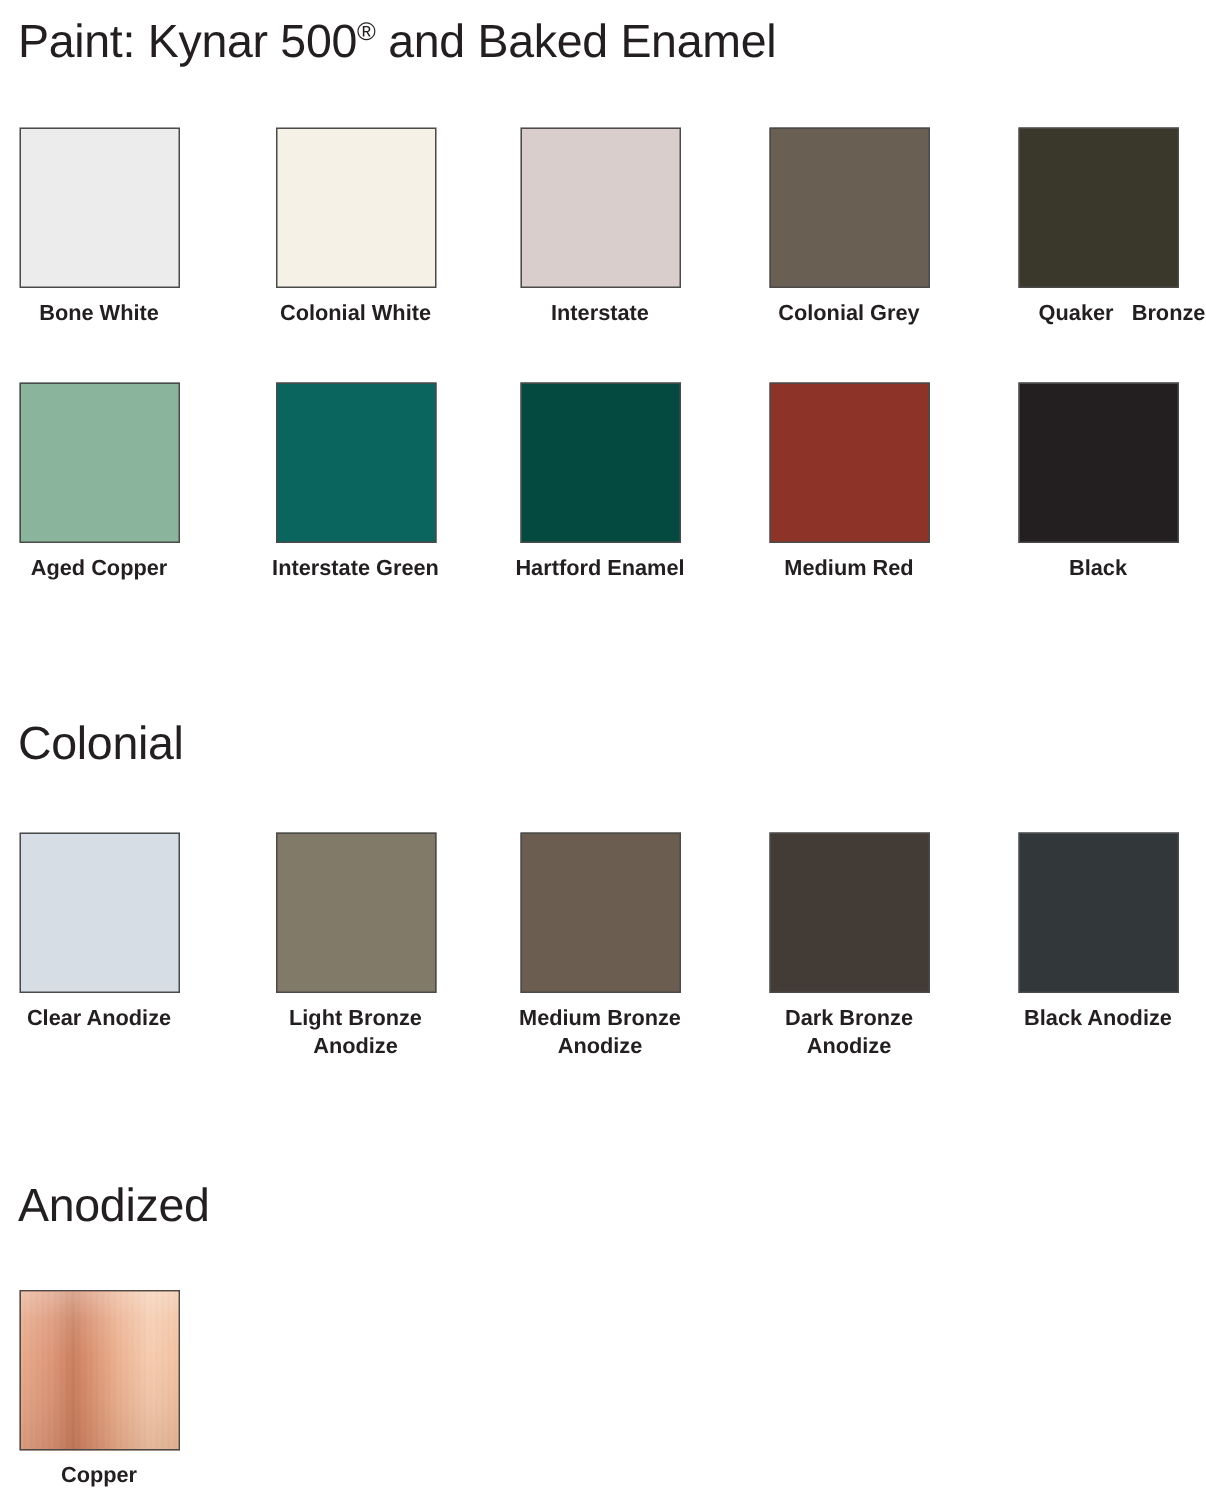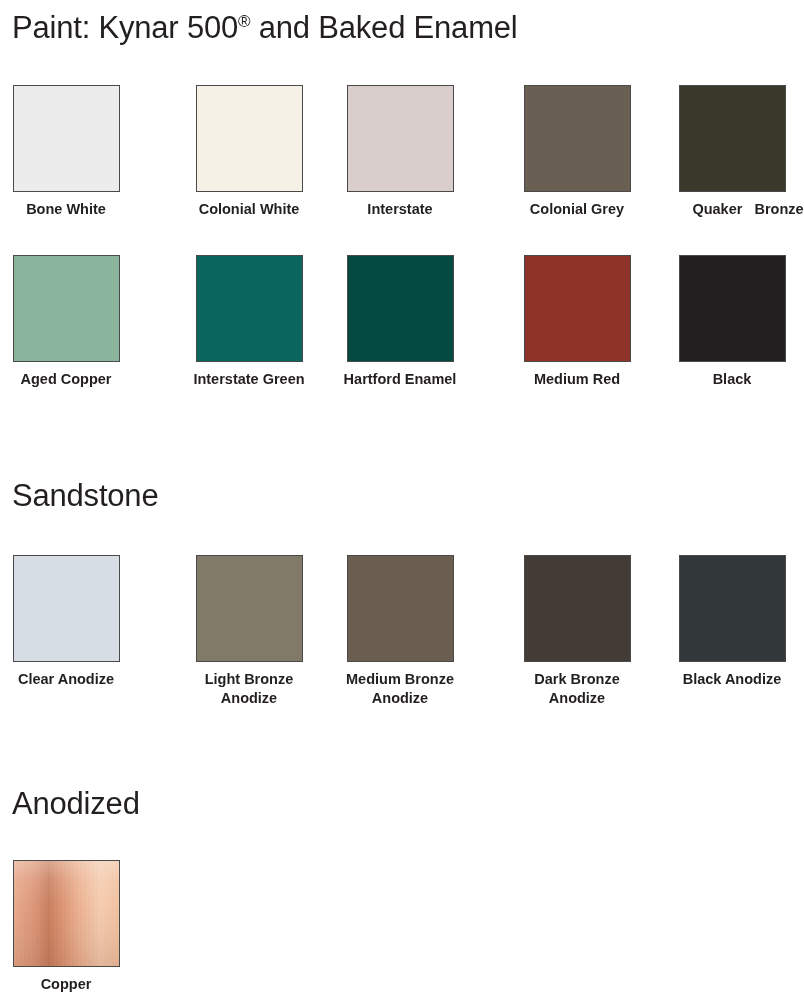--- a/index.html
+++ b/index.html
@@ -72,23 +72,23 @@
     line-height: 19px;
     color: #231f20;
     white-space: pre;
   }
   .swatch-label.wrap {
     white-space: pre-line;
   }
 
   
   .col-0 { left: -17px; }
-  .col-1 { left: 166px; }
+  .col-1 { left: 154px; }
   .col-2 { left: 317px; }
-  .col-3 { left: 494px; }
+  .col-3 { left: 483px; }
   .col-4 { left: 649px; }
 
   
   .col-4 .swatch-label.overflow {
     position: relative;
     left: 16px;
     white-space: pre;
   }
 
   
@@ -176,21 +176,21 @@
     <div class="swatch-cell col-3">
       <span class="swatch-chip" style="background:#8d3328"></span>
       <span class="swatch-label">Medium Red</span>
     </div>
     <div class="swatch-cell col-4">
       <span class="swatch-chip" style="background:#231f20"></span>
       <span class="swatch-label">Black</span>
     </div>
   </div>
 
-  <h2 class="section-title" style="position:absolute; left:0; top:478px;">Sandstone</h2>
+  <h2 class="section-title" style="position:absolute; left:0; top:478px;">Colonial</h2>
 
   <div class="swatch-row" style="position:absolute; left:0; top:555px;">
     <div class="swatch-cell col-0">
       <span class="swatch-chip" style="background:#d6dde5"></span>
       <span class="swatch-label wrap">Clear Anodize</span>
     </div>
     <div class="swatch-cell col-1">
       <span class="swatch-chip" style="background:#817a68"></span>
       <span class="swatch-label wrap">Light Bronze
 Anodize</span>

